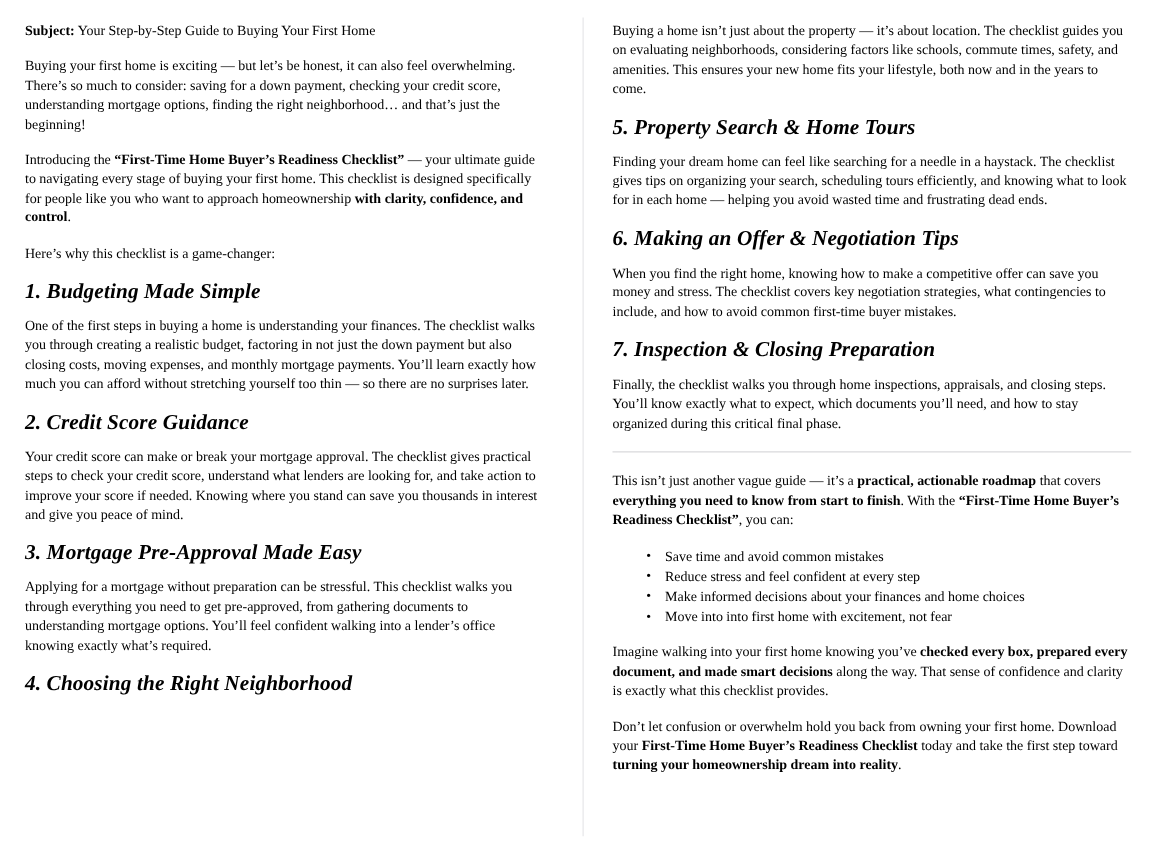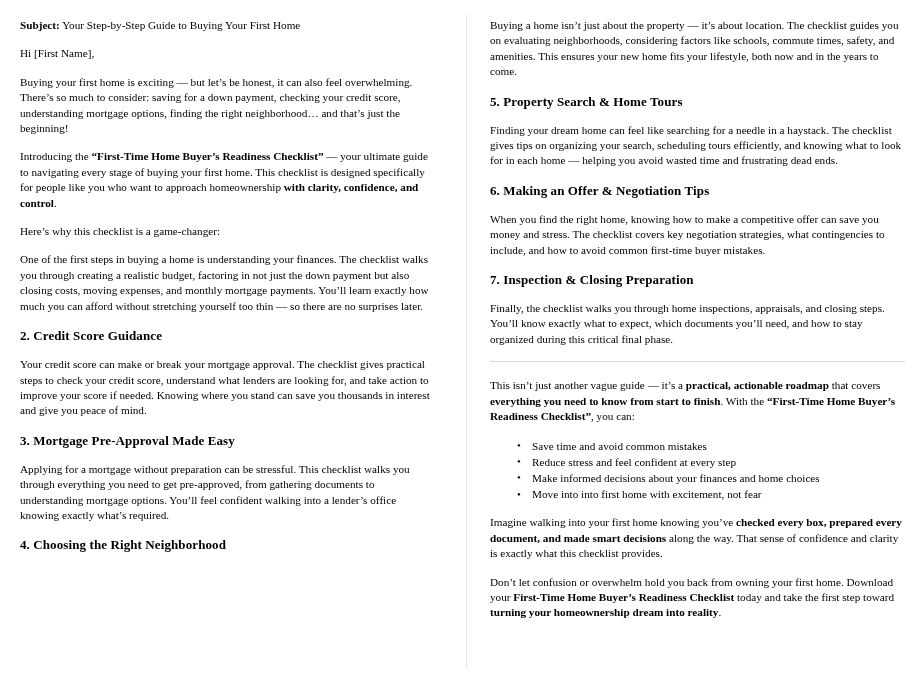--- a/index.html
+++ b/index.html
@@ -47,24 +47,25 @@
   }
   p.para {
     margin: 0 0 13px 0;
     font-size: 11.2px;
     line-height: 15.4px;
     text-align: left;
     -webkit-font-smoothing: antialiased;
   }
   h2.heading {
     margin: 5px 0 13px 0;
-    font-size: 13px;
+    font-size: 17px;
     line-height: 17px;
     font-weight: bold;
     letter-spacing: 0.1px;
+    font-style: italic;
   }
   .b {
     font-weight: bold;
   }
   hr.rule {
     border: 0;
     border-top: 1px solid #d9d9dc;
     margin: 14px 0 16px 0;
     height: 0;
   }
@@ -91,29 +92,29 @@
 <body>
 
 <div class="page">
 
   <div class="col-divider"></div>
 
   <div class="column col-left">
 
     <p class="para"><span class="b">Subject:</span><span> Your Step-by-Step Guide to Buying Your First Home</span></p>
 
-    <p class="para">Hi [First Name],</p>
 
     <p class="para">Buying your first home is exciting — but let’s be honest, it can also feel overwhelming. There’s so much to consider: saving for a down payment, checking your credit score, understanding mortgage options, finding the right neighborhood… and that’s just the beginning!</p>
 
 
     <p class="para"><span>Introducing the </span><span class="b">“First-Time Home Buyer’s Readiness Checklist”</span><span> — your ultimate guide to navigating every stage of buying your first home. This checklist is designed specifically for people like you who want to approach homeownership </span><span class="b">with clarity, confidence, and control</span><span>.</span></p>
 
     <p class="para">Here’s why this checklist is a game-changer:</p>
 
+    <h2 class="heading">1. Budgeting Made Simple</h2>
     <p class="para">One of the first steps in buying a home is understanding your finances. The checklist walks you through creating a realistic budget, factoring in not just the down payment but also closing costs, moving expenses, and monthly mortgage payments. You’ll learn exactly how much you can afford without stretching yourself too thin — so there are no surprises later.</p>
 
     <h2 class="heading">2. Credit Score Guidance</h2>
     <p class="para">Your credit score can make or break your mortgage approval. The checklist gives practical steps to check your credit score, understand what lenders are looking for, and take action to improve your score if needed. Knowing where you stand can save you thousands in interest and give you peace of mind.</p>
 
     <h2 class="heading">3. Mortgage Pre-Approval Made Easy</h2>
     <p class="para">Applying for a mortgage without preparation can be stressful. This checklist walks you through everything you need to get pre-approved, from gathering documents to understanding mortgage options. You’ll feel confident walking into a lender’s office knowing exactly what’s required.</p>
 
     <h2 class="heading">4. Choosing the Right Neighborhood</h2>
 

